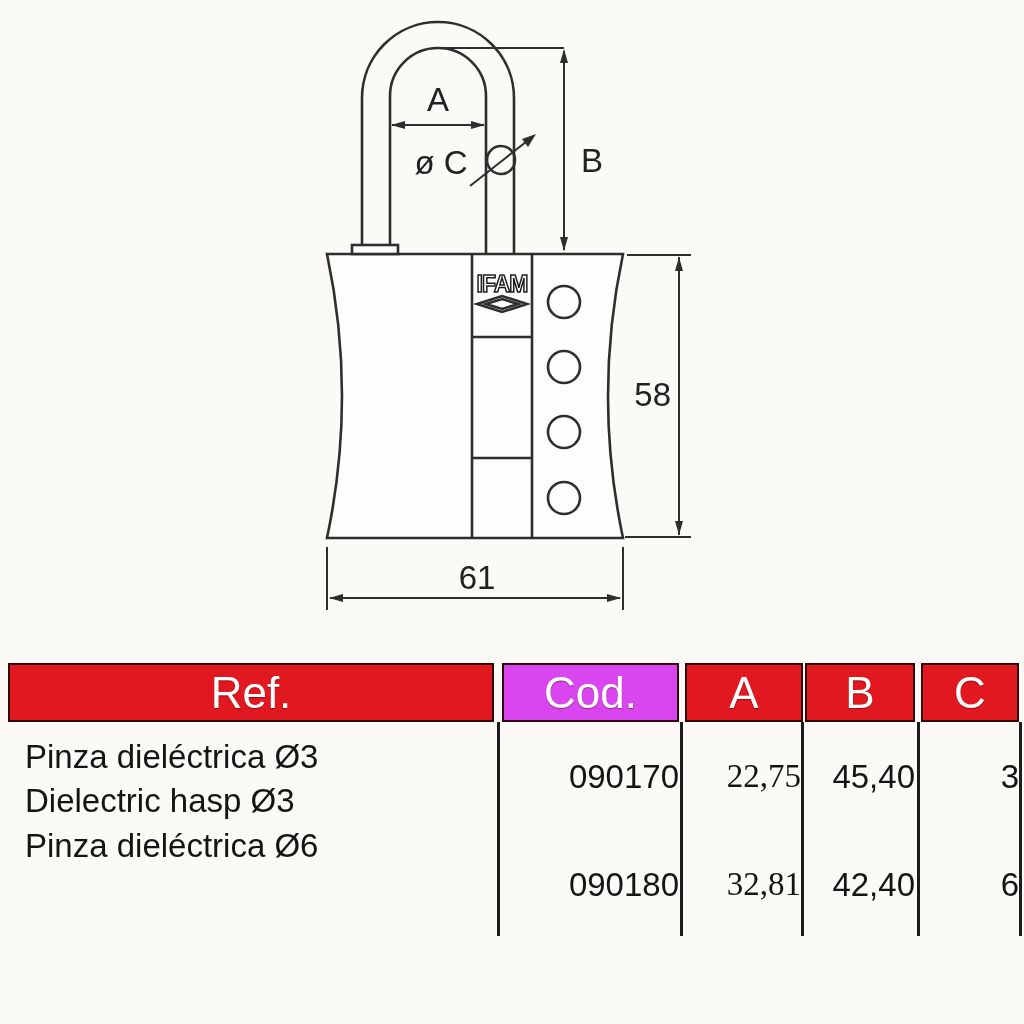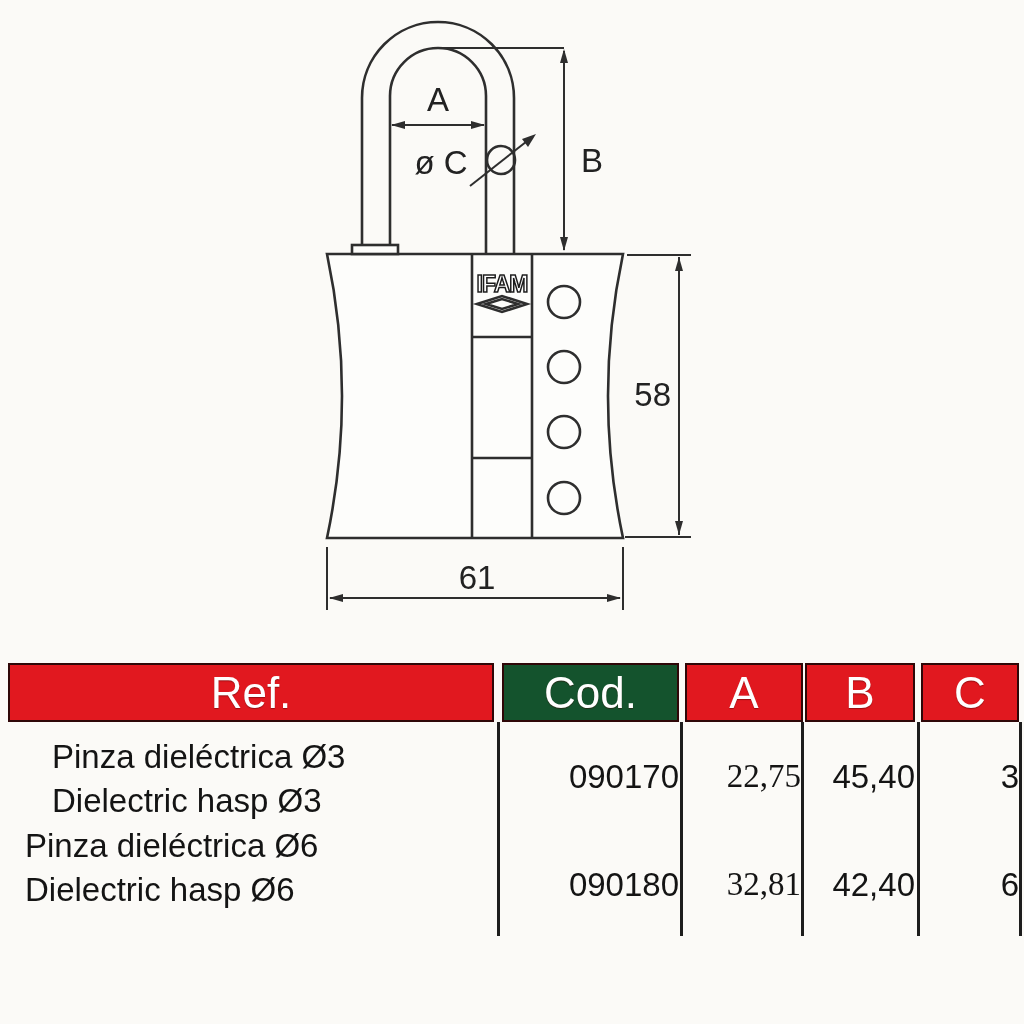--- a/index.html
+++ b/index.html
@@ -35,21 +35,21 @@
   .hdr-c   { left:921px; width:98px;  }
 
   .vline { position:absolute; top:722px; height:214px; width:3px; background:#1d1d1d; }
   .vl-1 { left:497px; }  .vl-2 { left:680px; }  .vl-3 { left:801px; }
   .vl-4 { left:917px; }  .vl-5 { left:1019px; }
 
   .refcell {
     position:absolute; left:25px; width:465px;
     font-size:33px; line-height:44px; color:#141414;
   }
-  .refcell-r1 { top:735px;margin-left:27px; }
+  .refcell-r1 { top:735px; }
   .refcell-r2 { top:824px; }
 
   .val { position:absolute; text-align:right; font-size:33px; color:#141414; }
   .val-cod { left:502px; width:177px; }
   .val-a   { left:683px; width:118px;font-family:Liberation Serif, serif; }
   .val-b   { left:803px; width:112px; }
   .val-c   { left:919px; width:100px; }
   .row1 .val { top:758px; }
   .row2 .val { top:866px; }
 </style>
@@ -115,21 +115,21 @@
       <line class="dim" x1="330" y1="598" x2="620" y2="598"></line>
       <polygon class="arr" points="329,598 343,594 343,602"></polygon>
       <polygon class="arr" points="621,598 607,594 607,602"></polygon>
       <text class="dimtext" x="477" y="589" text-anchor="middle">61</text>
     </g>
   </svg>
 
   <div>
 
     <div class="hdr hdr-ref" style="background:#e1181f">Ref.</div>
-    <div class="hdr hdr-cod" style="background:#14532d">Cod.</div>
+    <div class="hdr hdr-cod" style="background:#d946ef">Cod.</div>
     <div class="hdr hdr-a" style="background:#e1181f">A</div>
     <div class="hdr hdr-b" style="background:#e1181f">B</div>
     <div class="hdr hdr-c" style="background:#e1181f">C</div>
 
     <div class="vline vl-1"></div>
     <div class="vline vl-2"></div>
     <div class="vline vl-3"></div>
     <div class="vline vl-4"></div>
     <div class="vline vl-5"></div>
 
@@ -140,21 +140,20 @@
       </div>
       <div class="val val-cod">090170</div>
       <div class="val val-a">22,75</div>
       <div class="val val-b">45,40</div>
       <div class="val val-c">3</div>
     </div>
 
     <div class="row2">
       <div class="refcell refcell-r2">
         <div>Pinza dieléctrica Ø6</div>
-        <div>Dielectric hasp Ø6</div>
       </div>
       <div class="val val-cod">090180</div>
       <div class="val val-a">32,81</div>
       <div class="val val-b">42,40</div>
       <div class="val val-c">6</div>
     </div>
 
   </div>
 </div>
 

